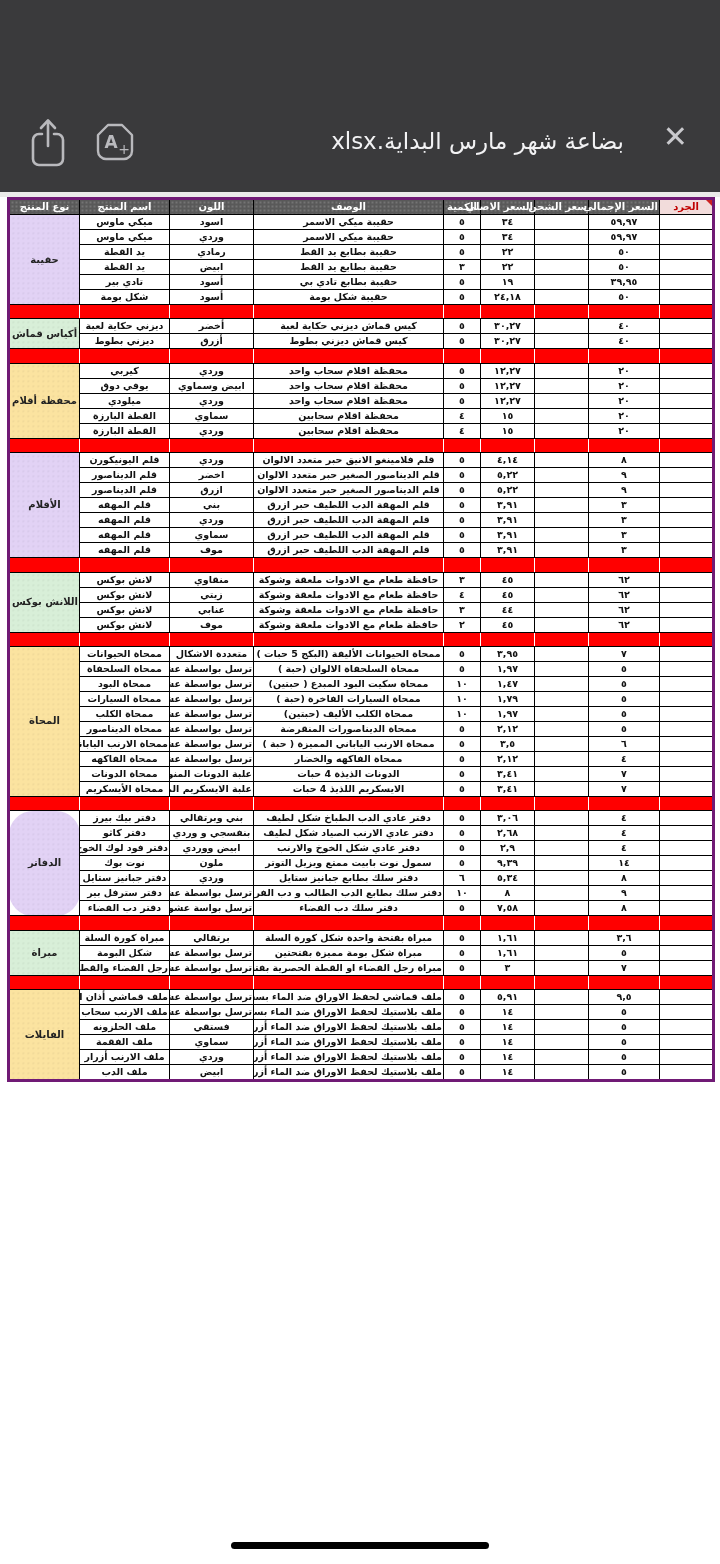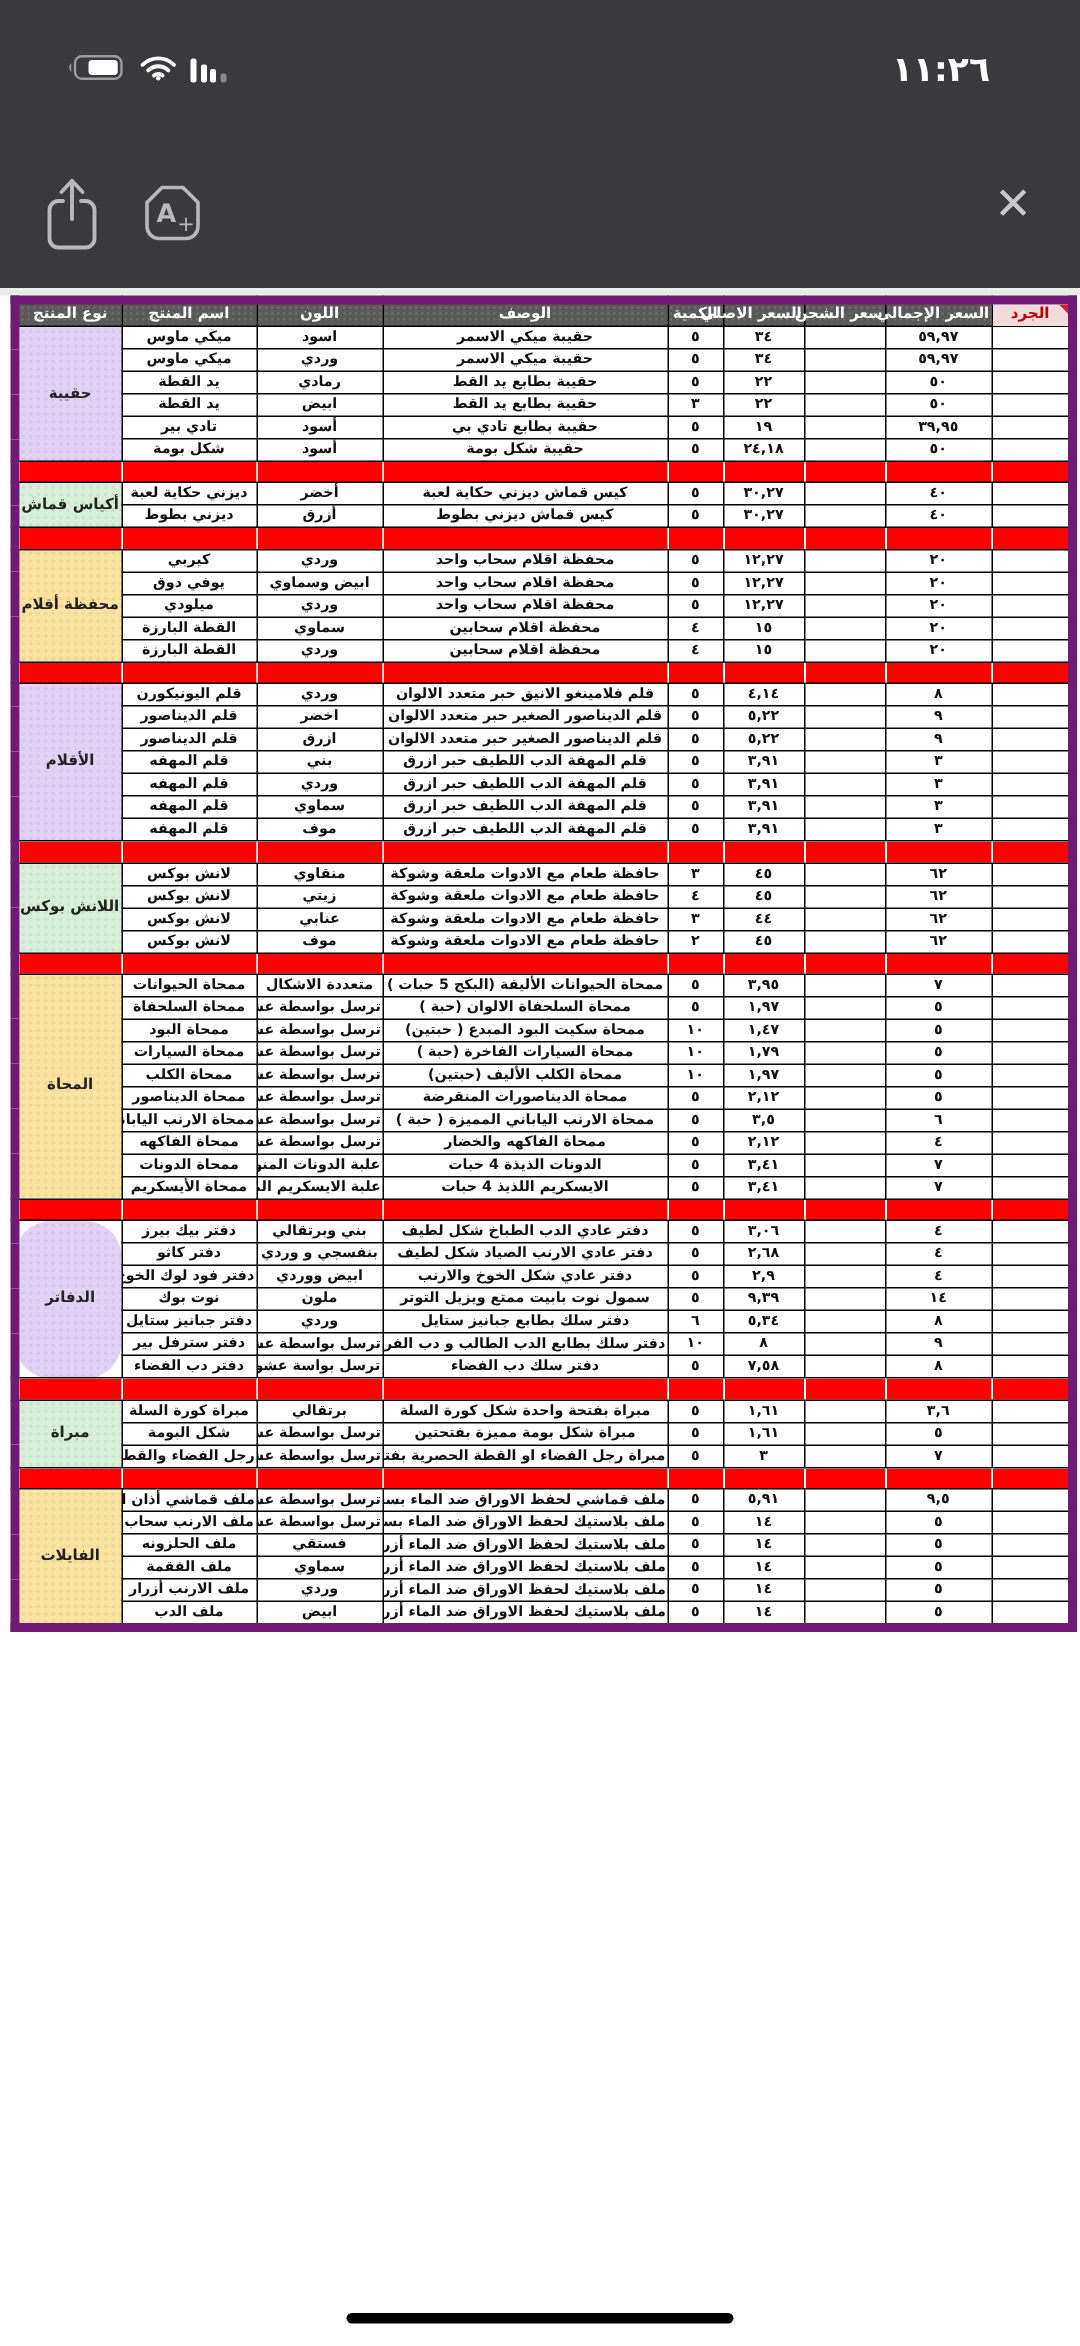--- a/index.html
+++ b/index.html
@@ -19,68 +19,39 @@
   .title-bar{position:absolute;top:106px;left:0;right:0;height:86px;}
   .icon-btn{position:absolute;background:none;border:none;padding:0;cursor:pointer;}
   .share-btn{left:28px;top:10px;}
   .markup-btn{left:92px;top:14px;}
   .doc-title{position:absolute;right:96px;top:22px;color:#f2f2f4;font-size:23px;direction:rtl;white-space:nowrap;}
   .close-btn{right:32px;top:16px;color:#c9c9cd;font-size:30px;line-height:30px;font-weight:400;}
 
   
   .sheet{position:absolute;top:192px;left:0;width:720px;height:1372px;background:#ffffff;}
   .sheet-top-strip{position:absolute;top:0;left:0;width:720px;height:5px;background:#ebebe9;}
-  table.xls{position:absolute;top:5px;left:7px;width:705px;border-collapse:collapse;table-layout:fixed;border:6px solid #701a75;}
+  table.xls{position:absolute;top:5px;left:7px;width:705px;border-collapse:collapse;table-layout:fixed;border:3px solid #701a75;}
   table.xls th,table.xls td{border:1px solid #000;padding:0 1px;height:14.4px;line-height:14px;text-align:center;vertical-align:middle;white-space:nowrap;direction:rtl;box-sizing:border-box;}
   table.xls th{background:#595959;color:#ffffff;font-size:10px;font-weight:bold;overflow:visible;background-image:radial-gradient(rgba(255,255,255,.16) 1px,transparent 1px);background-size:4px 4px;}
   table.xls th.jard{background:#f2dcdb;color:#c00000;overflow:hidden;position:relative;margin-left:39px;}
   table.xls th.jard::after{content:"";position:absolute;top:0;right:0;border-left:6px solid transparent;border-top:6px solid #cc2222;}
   table.xls td{font-size:9.5px;font-weight:bold;color:#111;overflow:hidden;background:#fff;}
   table.xls td.cat{font-size:10px;color:#222;background-image:radial-gradient(rgba(0,0,0,.05) 1px,transparent 1px);background-size:5px 5px;}
   table.xls td.sep{background:#ff0000;border-left:1px solid #fff;border-right:1px solid #fff;border-top:1px solid #000;border-bottom:1px solid #000;}
 
   
   .home-indicator{position:absolute;left:231px;top:1542px;width:258px;height:7px;border-radius:4px;background:#000;}
 </style>
 </head>
 <body>
 
 <div class="phone">
 
   <div class="app-header">
 
-    <div class="status-bar">
-      <div class="status-icons">
-
-        <span>
-          <svg width="40" height="18" viewBox="0 0 40 18">
-            <rect x="6" y="1.5" width="31" height="15" rx="4.5" fill="none" stroke="rgba(255,255,255,.5)" stroke-width="1.6"></rect>
-            <path d="M3.5 6 a4 4 0 0 0 0 6 z" fill="rgba(255,255,255,.5)"></path>
-            <rect x="15" y="4" width="19.5" height="10" rx="2.5" fill="#ffffff"></rect>
-          </svg>
-        </span>
-
-        <span>
-          <svg width="25" height="18" viewBox="0 0 25 18">
-            <path d="M2 7.2 a15 15 0 0 1 21 0" fill="none" stroke="#ffffff" stroke-width="2.6" stroke-linecap="round"></path>
-            <path d="M5.8 10.9 a9.5 9.5 0 0 1 13.4 0" fill="none" stroke="#ffffff" stroke-width="2.6" stroke-linecap="round"></path>
-            <path d="M9.6 14.4 a4.5 4.5 0 0 1 5.8 0" fill="none" stroke="#ffffff" stroke-width="2.6" stroke-linecap="round"></path>
-            <circle cx="12.5" cy="16.2" r="1.5" fill="#ffffff"></circle>
-          </svg>
-        </span>
-
-        <span class="sig">
-          <i style="height:16px"></i>
-            <i style="height:12.5px"></i>
-            <i style="height:9px"></i>
-            <i class="dim" style="height:6px"></i>
-        </span>
-      </div>
-      <div class="status-time">١١:٢٦</div>
-    </div>
 
     <div class="title-bar">
       <button class="icon-btn share-btn" aria-label="share">
         <span>
           <svg width="40" height="52" viewBox="0 0 40 52">
             <g fill="none" stroke="#b9b9bd" stroke-width="2.6" stroke-linecap="round" stroke-linejoin="round">
               <path d="M14 18 H11 a6 6 0 0 0 -6 6 v19 a6 6 0 0 0 6 6 h18 a6 6 0 0 0 6 -6 V24 a6 6 0 0 0 -6 -6 h-3"></path>
               <path d="M20 30 V5"></path>
               <path d="M13 12 L20 4.5 L27 12"></path>
             </g>
@@ -91,20 +62,21 @@
         <span>
           <svg width="46" height="46" viewBox="0 0 46 46">
             <g fill="none" stroke="#b9b9bd" stroke-width="2.4" stroke-linejoin="round">
               <path d="M16 5 h14 l10 10 v16 a8 8 0 0 1 -8 8 H14 a8 8 0 0 1 -8 -8 V15 z"></path>
             </g>
             <text x="19" y="28" text-anchor="middle" font-family="DejaVu Sans, sans-serif" font-size="17" fill="#b9b9bd" font-weight="bold">A</text>
             <text x="32" y="34" text-anchor="middle" font-family="DejaVu Sans, sans-serif" font-size="14" fill="#b9b9bd">+</text>
           </svg>
         </span>
       </button>
+      <div class="doc-title">بضاعة شهر مارس البداية.xlsx</div>
       <button class="icon-btn close-btn" aria-label="close">
         <span>✕</span>
       </button>
     </div>
   </div>
 
   <div class="sheet">
     <div class="sheet-top-strip"></div>
     <table class="xls">
       <colgroup>

